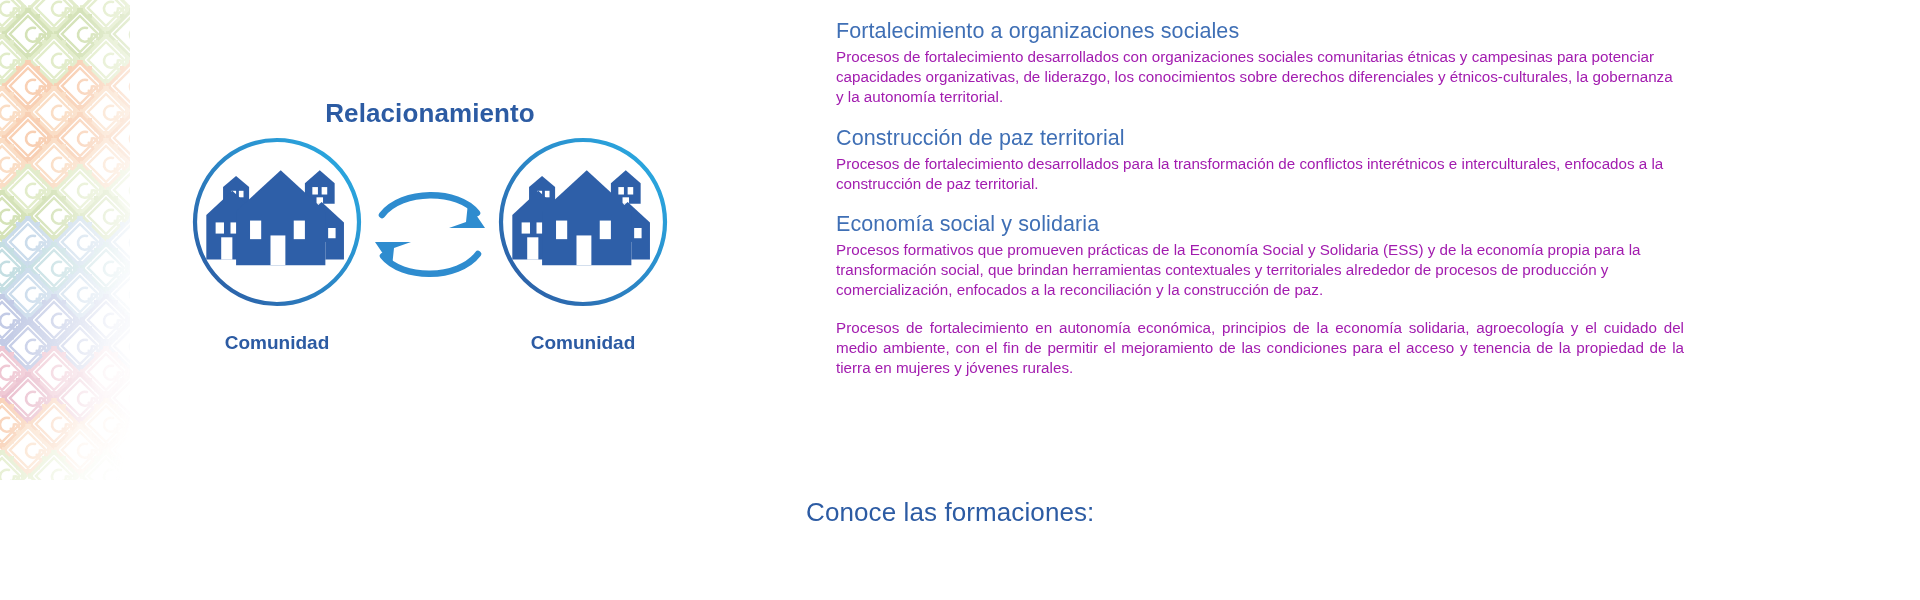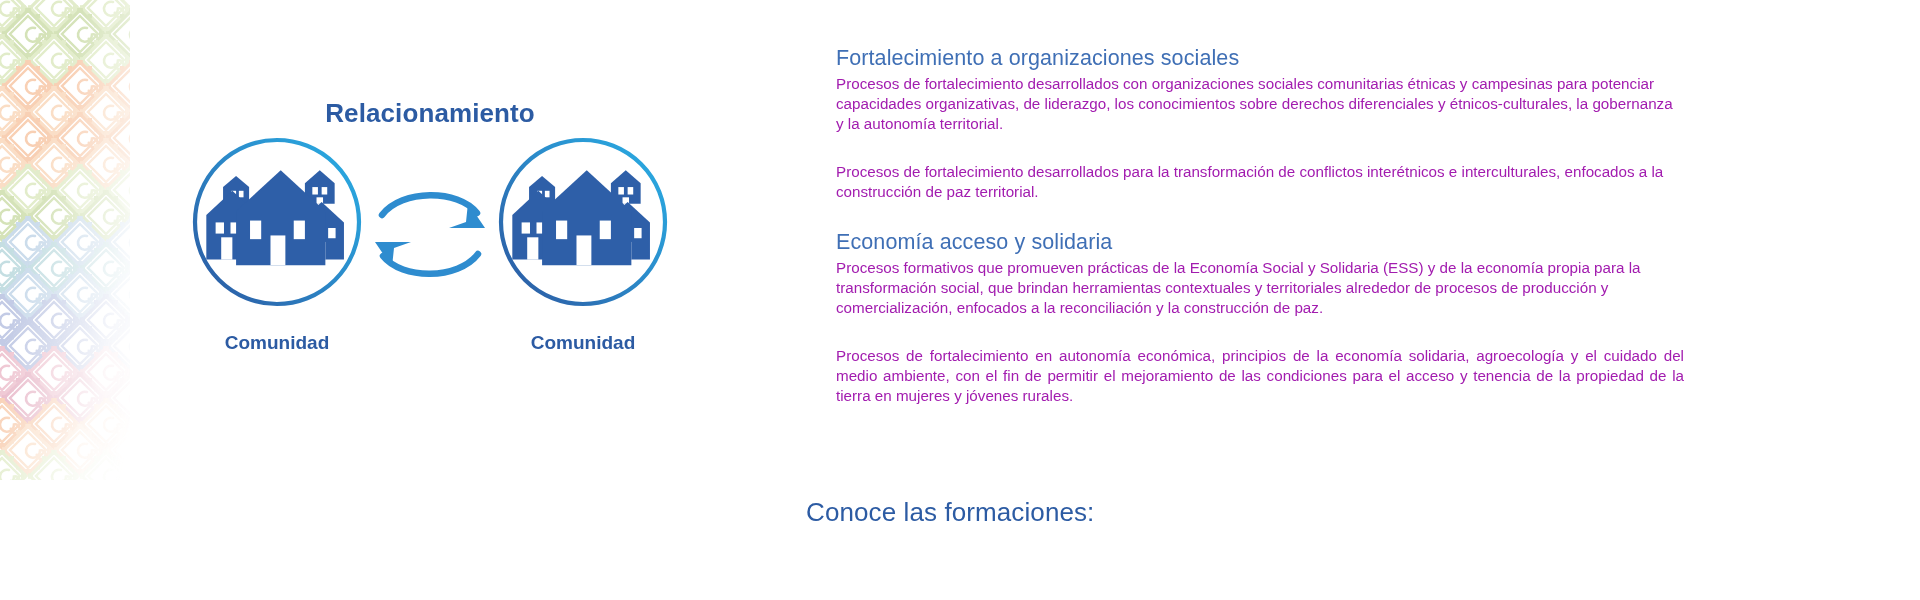--- a/index.html
+++ b/index.html
@@ -63,21 +63,21 @@
     top: 0;
   }
 
   
   #content-column {
     position: absolute;
     left: 836px;
     top: 18px;
     width: 848px;
   }
-  .section { margin-bottom: 17px; margin-top: 27px; }
+  .section { margin-bottom: 17px; }
   .section-heading {
     font-size: 21.5px;
     color: #3f6fb5;
     font-weight: normal;
     line-height: 1.3;
     margin: 0 0 1px 0;
     letter-spacing: 0.1px;
   }
   .section-body {
     font-size: 15.2px;
@@ -308,25 +308,26 @@
 </div>
 
 <div id="content-column">
 
   <div class="section">
     <h2 class="section-heading">Fortalecimiento a organizaciones sociales</h2>
     <p class="section-body">Procesos de fortalecimiento desarrollados con organizaciones sociales comunitarias étnicas y campesinas para potenciar capacidades organizativas, de liderazgo, los conocimientos sobre derechos diferenciales y étnicos-culturales, la gobernanza y la autonomía territorial.</p>
   </div>
 
   <div class="section">
+    <h2 class="section-heading">Construcción de paz territorial</h2>
     <p class="section-body">Procesos de fortalecimiento desarrollados para la transformación de conflictos interétnicos e interculturales, enfocados a la construcción de paz territorial.</p>
   </div>
 
   <div class="section">
-    <h2 class="section-heading">Economía acceso y solidaria</h2>
+    <h2 class="section-heading">Economía social y solidaria</h2>
     <p class="section-body">Procesos formativos que promueven prácticas de la Economía Social y Solidaria (ESS) y de la economía propia para la transformación social, que  brindan herramientas contextuales y territoriales alrededor de procesos de producción y comercialización, enfocados a la reconciliación y la construcción de paz.</p>
   </div>
 
   <div class="section">
     <p class="section-body justified">Procesos de fortalecimiento en autonomía económica, principios de la economía solidaria, agroecología y el cuidado del medio ambiente, con el fin de permitir el mejoramiento de las condiciones para el acceso y tenencia de la propiedad de la tierra en mujeres y jóvenes rurales.</p>
   </div>
 
 </div>
 
 <div id="formations-heading">Conoce las formaciones:</div>

